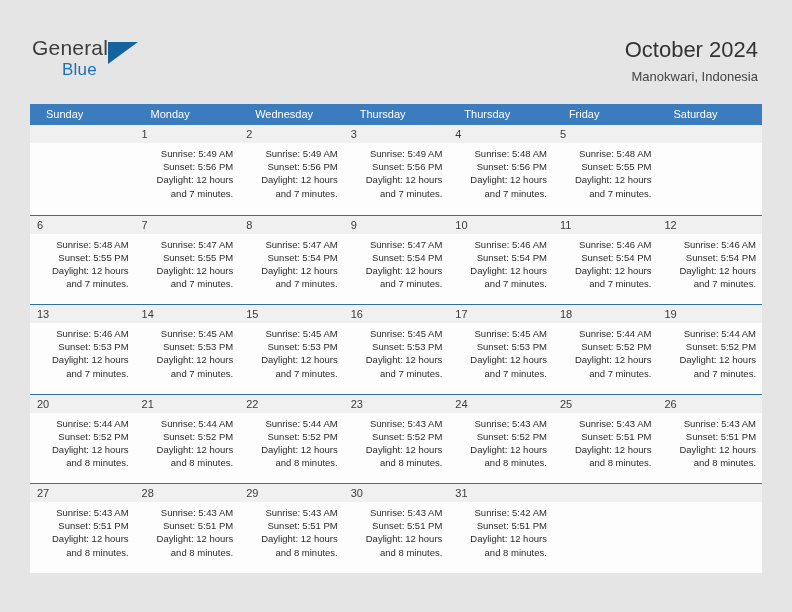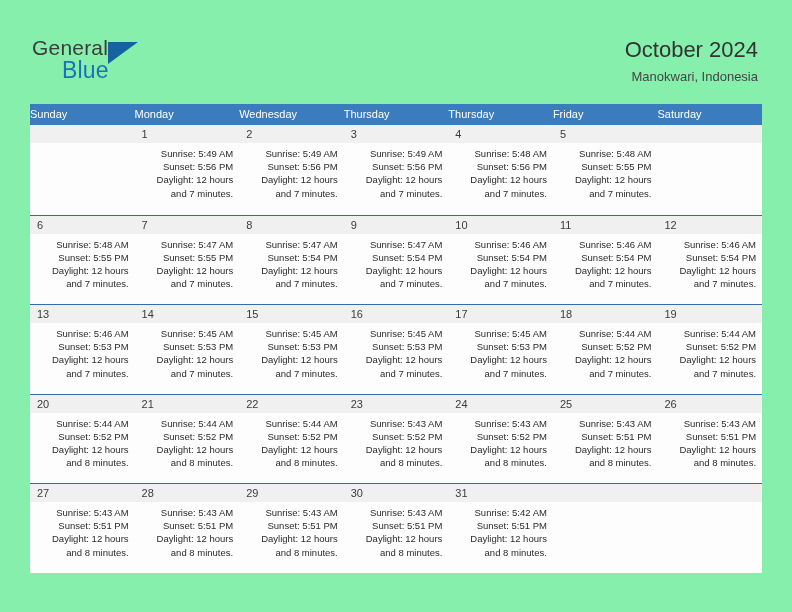--- a/index.html
+++ b/index.html
@@ -8,21 +8,21 @@
     width: 792px;
     height: 612px;
     background: #ffffff;
     font-family: "Liberation Sans", sans-serif;
   }
 
   .page {
     position: relative;
     width: 792px;
     height: 612px;
-    background: #86efac;
+    background: #e5e5e5;
     overflow: hidden;
   }
 
   
   .masthead {
     position: absolute;
     left: 0; top: 0;
     width: 792px;
     height: 100px;
   }
@@ -39,21 +39,21 @@
     left: 0; top: 0;
     font-size: 21px;
     color: #3c3c3c;
     letter-spacing: 0.2px;
     line-height: 24px;
     font-family: "Liberation Sans", sans-serif;
   }
   .logo-blue {
     position: absolute;
     left: 30px; top: 22px;
-    font-size: 23px;
+    font-size: 17px;
     color: #1b72b8;
     letter-spacing: 0.2px;
     line-height: 24px;
     font-family: "Liberation Sans", sans-serif;
   }
   .logo-tri {
     position: absolute;
     left: 76px; top: 6px;
     width: 0; height: 0;
     border-left: 30px solid #14639f;
@@ -93,21 +93,21 @@
   .dow-row {
     display: flex;
     background: #3a7cbe;
     height: 21px;
   }
   .dow {
     flex: 1 1 0;
     color: #ffffff;
     font-size: 11px;
     line-height: 21px;
-    padding-left: 0;
+    padding-left: 16px;
     white-space: nowrap;
     overflow: hidden;
   }
 
   .week {
     display: flex;
     border-top: 1.5px solid #2f6ea8;
     height: 89.5px;
   }
   .week.first { border-top: none; }

